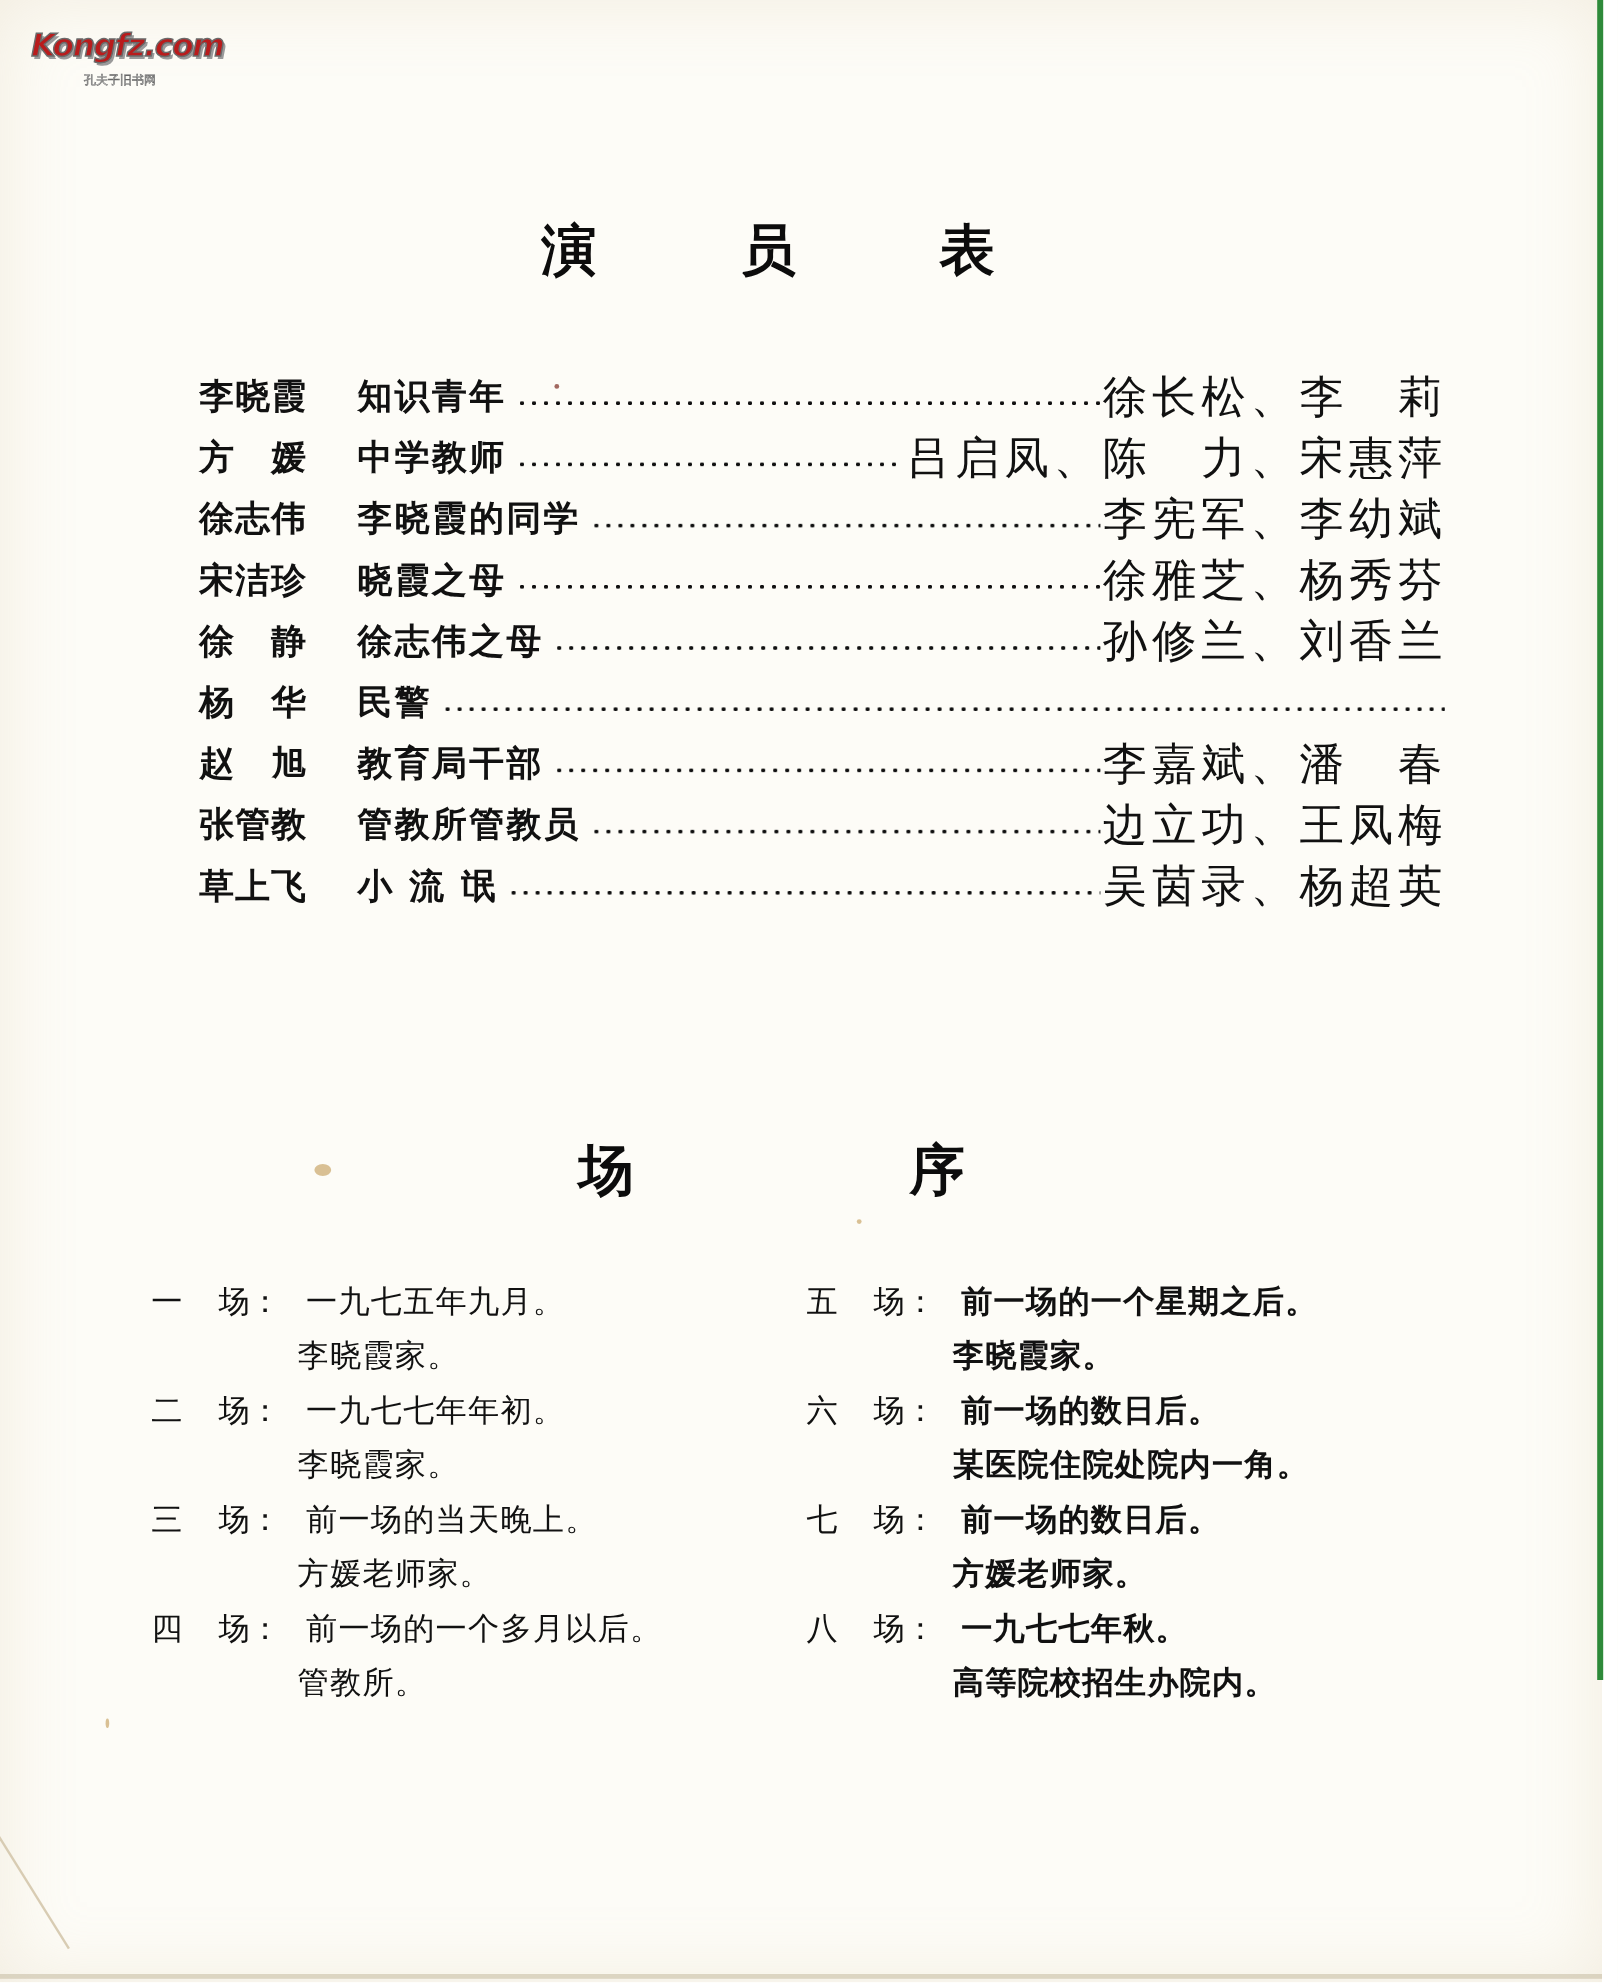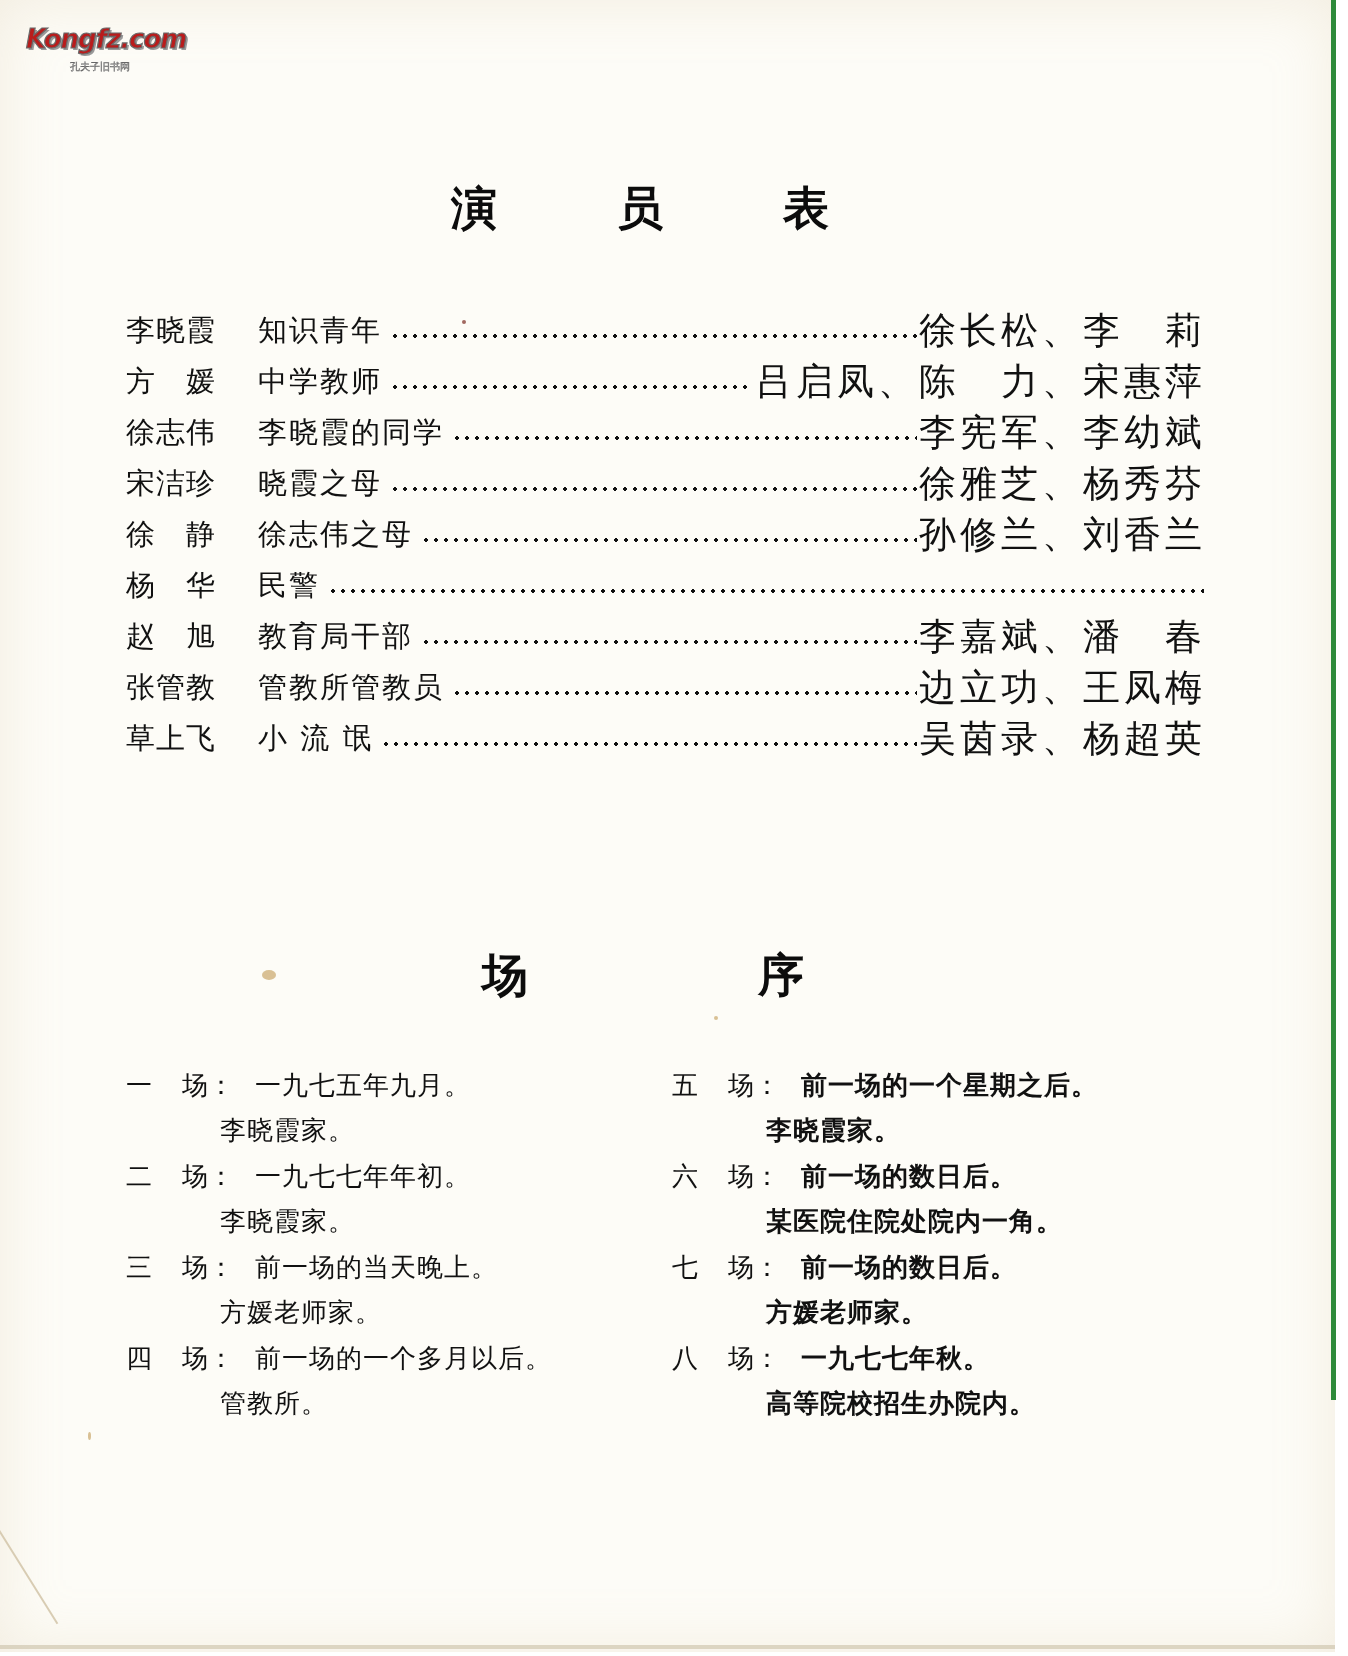--- a/index.html
+++ b/index.html
@@ -102,26 +102,27 @@
     }
     .cast-row {
       position: relative;
       height: 51px;
       display: flex;
       align-items: center;
       font-size: 29px;
     }
     .cast-role {
       width: 132px;
-      font-weight: normal;
+      font-weight: bold;
       letter-spacing: 1px;
       white-space: pre;
+      margin-left: 40px;
     }
     .cast-desc {
-      font-weight: normal;
+      font-weight: bold;
       white-space: pre;
       letter-spacing: 2px;
       text-align: right;
     }
     .cast-dots {
       flex: 1;
       height: 6px;
       margin: 0 2px 0 8px;
       align-self: center;
       margin-top: 10px;
@@ -168,21 +169,21 @@
       position: absolute;
       left: 110px;
       top: 0;
       line-height: 44px;
       white-space: pre;
       letter-spacing: 1px;
       margin-left: 19px;
     }
     .scene-place {
       position: absolute;
-      left: 94px;
+      left: 122px;
       top: 45px;
       line-height: 44px;
       white-space: pre;
       letter-spacing: 1px;
     }
     .speck {
       position: absolute;
       border-radius: 50%;
       background: #c9a76a;
       opacity: 0.7;

